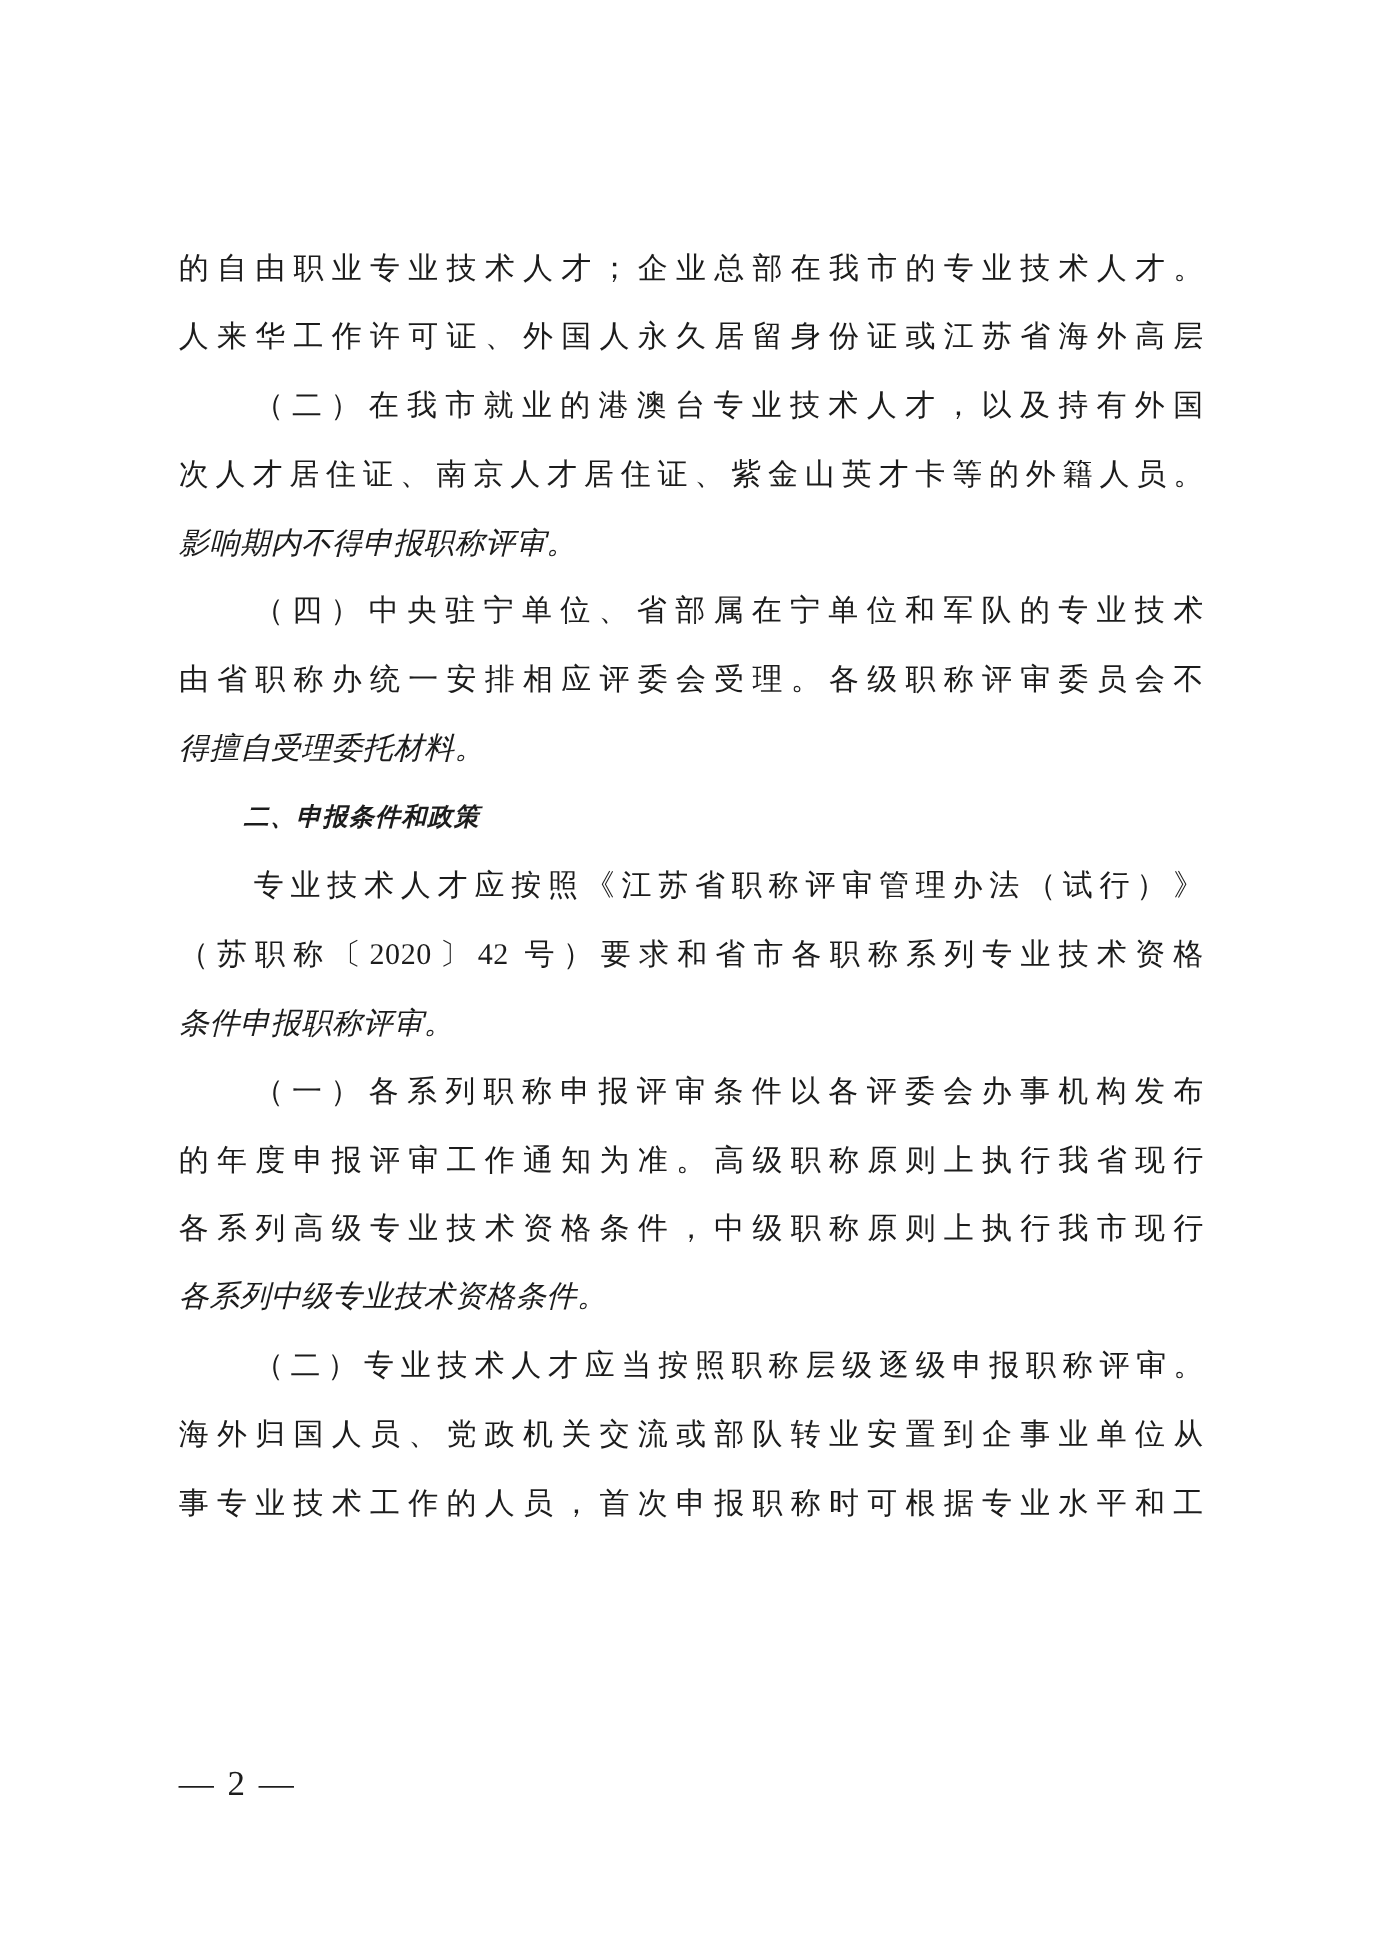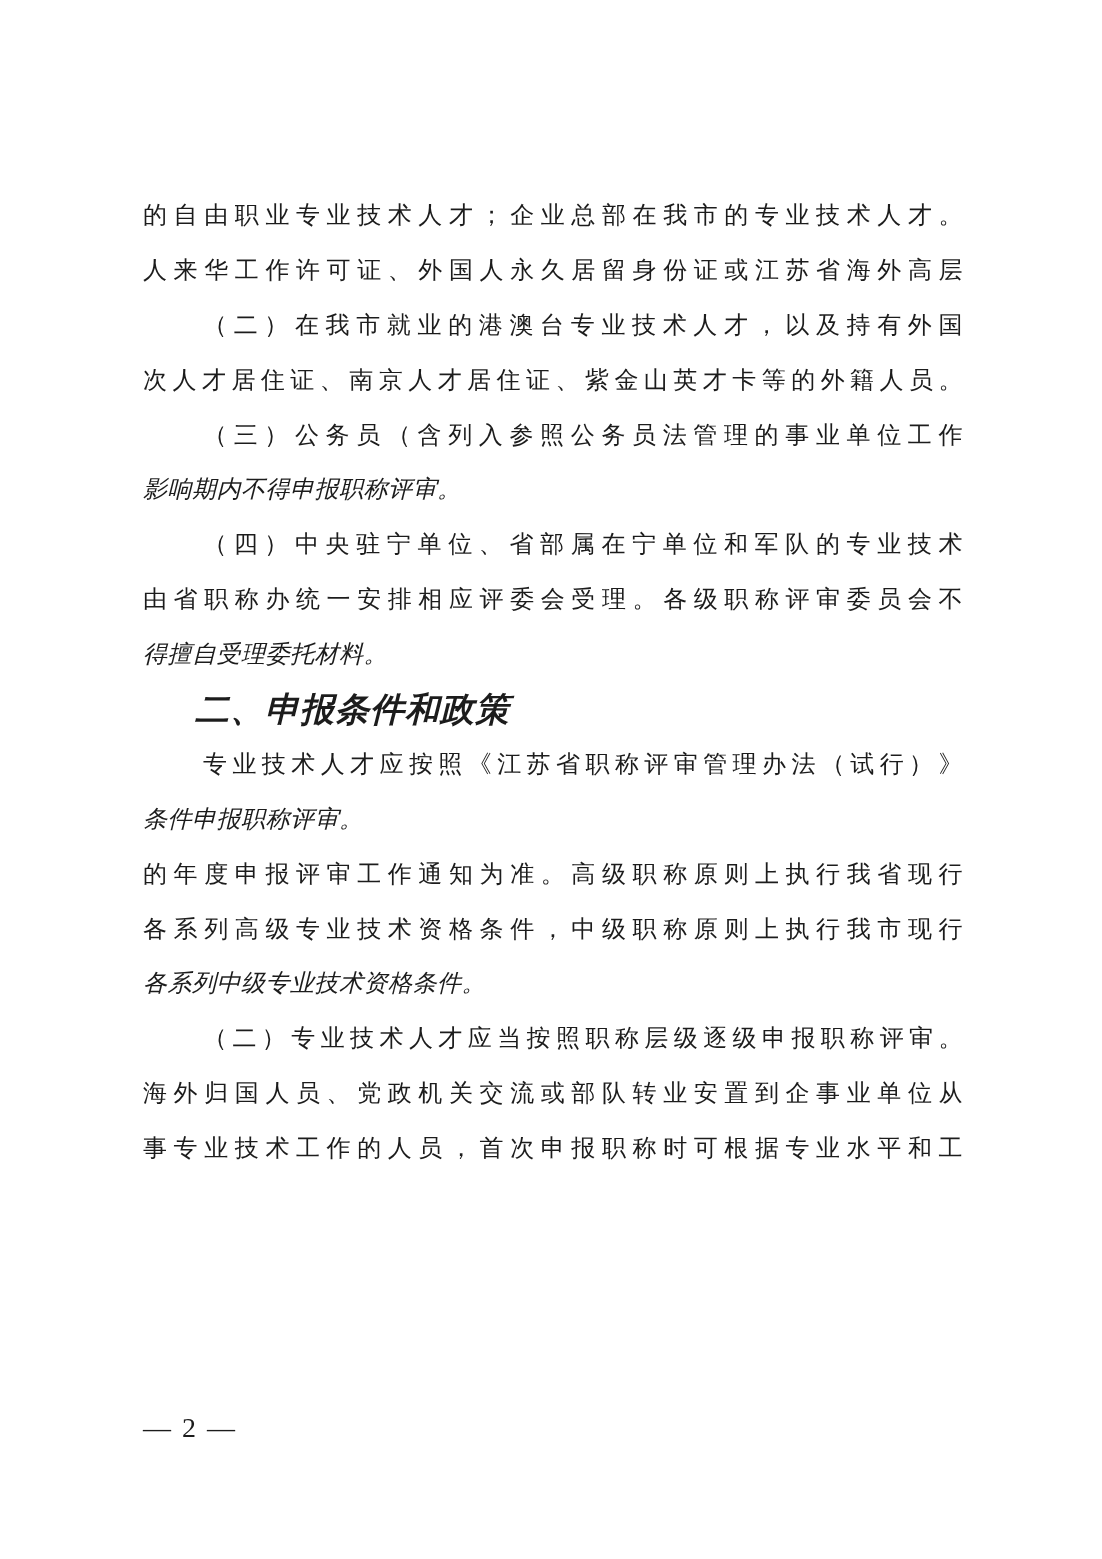--- a/index.html
+++ b/index.html
@@ -40,21 +40,21 @@
   .line.lastline {
     text-align: left;
     text-align-last: left;
     font-style: italic;
   }
   .line.indent { padding-left: 60px; }
   .line.justify.indent { text-indent: 0; }
   .heading {
     font-family: "Liberation Sans", "DejaVu Sans", sans-serif;
     font-weight: bold;
-    font-size: 34px;
+    font-size: 20px;
     padding-left: 52px;
     letter-spacing: 1px;
   }
   .footer {
     position: absolute;
     left: 143px;
     top: 1412px;
     font-size: 28px;
     letter-spacing: 2px;
     color: #1c1c1c;
@@ -67,32 +67,33 @@
 <div class="page">
 
   <div class="content">
 
     <div class="line justify">的自由职业专业技术人才；企业总部在我市的专业技术人才。</div>
 
     <div class="line justify">人来华工作许可证、外国人永久居留身份证或江苏省海外高层</div>
     <div class="line justify indent">（二）在我市就业的港澳台专业技术人才，以及持有外国</div>
     <div class="line justify">次人才居住证、南京人才居住证、紫金山英才卡等的外籍人员。</div>
 
-    <div class="line justify indent">（三）公务员（含列入参照公务员法管理的事业单位工作</div>
     <div class="line lastline">影响期内不得申报职称评审。</div>
 
     <div class="line justify indent">（四）中央驻宁单位、省部属在宁单位和军队的专业技术</div>
     <div class="line justify">由省职称办统一安排相应评委会受理。各级职称评审委员会不</div>
     <div class="line lastline">得擅自受理委托材料。</div>
 
     <div class="line lastline heading">二、申报条件和政策</div>
 
     <div class="line justify indent">专业技术人才应按照《江苏省职称评审管理办法（试行）》</div>
+    <div class="line justify">（苏职称〔2020〕42 号）要求和省市各职称系列专业技术资格</div>
     <div class="line lastline">条件申报职称评审。</div>
 
+    <div class="line justify indent">（一）各系列职称申报评审条件以各评委会办事机构发布</div>
     <div class="line justify">的年度申报评审工作通知为准。高级职称原则上执行我省现行</div>
     <div class="line justify">各系列高级专业技术资格条件，中级职称原则上执行我市现行</div>
     <div class="line lastline">各系列中级专业技术资格条件。</div>
 
     <div class="line justify indent">（二）专业技术人才应当按照职称层级逐级申报职称评审。</div>
     <div class="line justify">海外归国人员、党政机关交流或部队转业安置到企事业单位从</div>
     <div class="line justify">事专业技术工作的人员，首次申报职称时可根据专业水平和工</div>
 
   </div>
 

